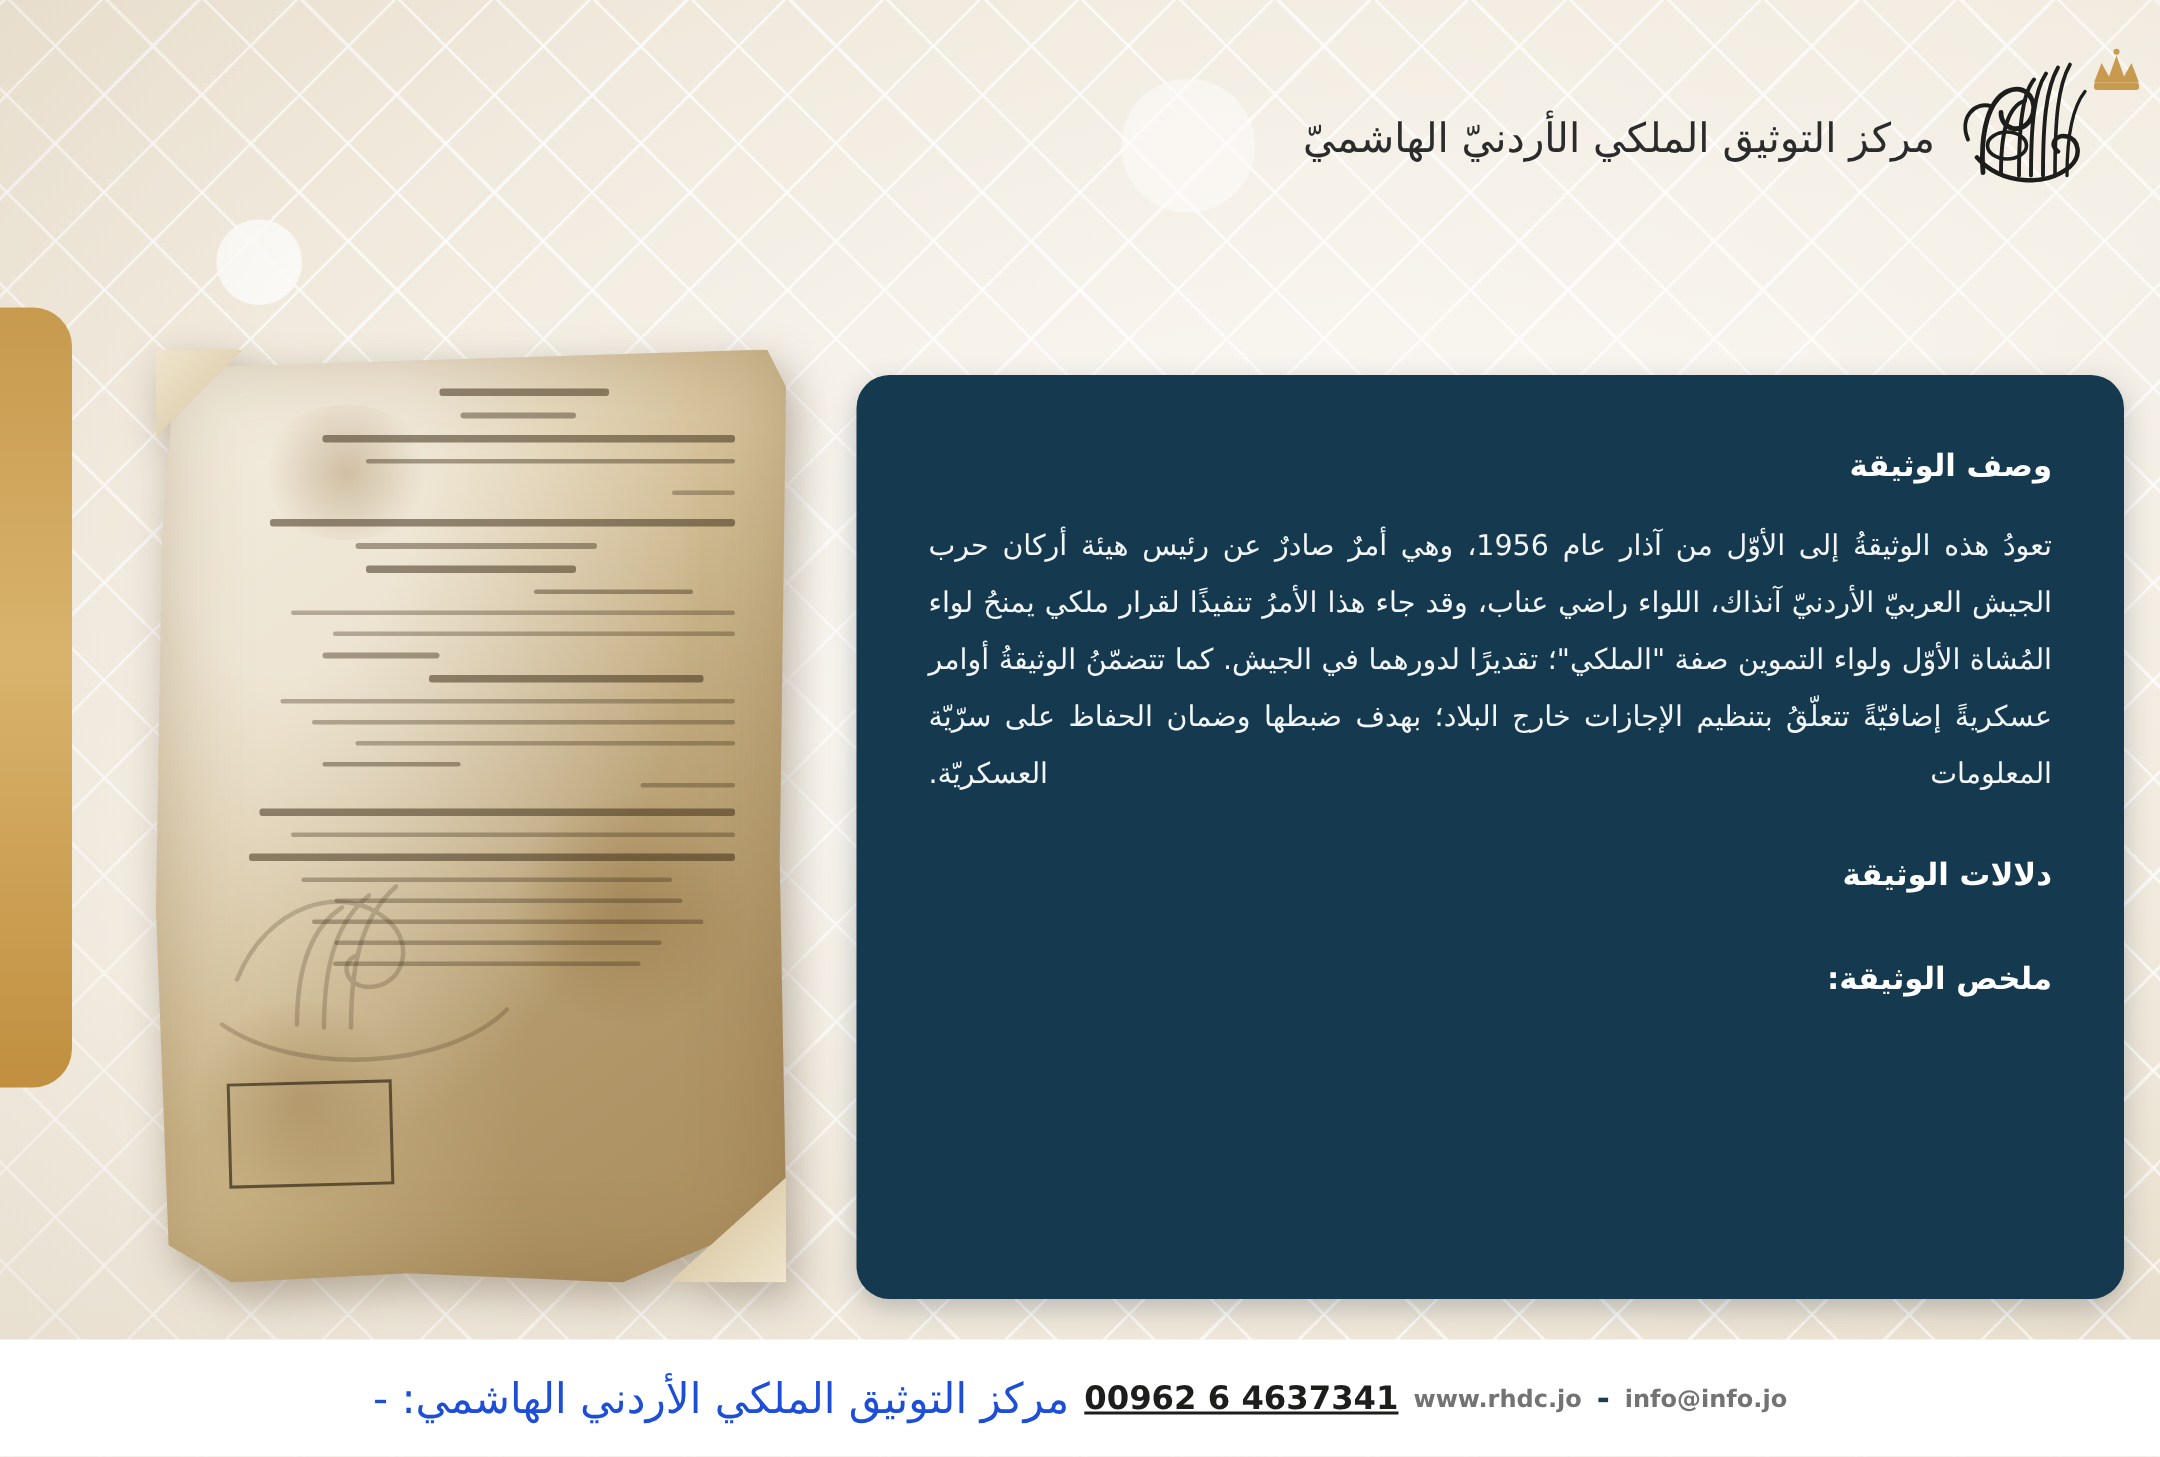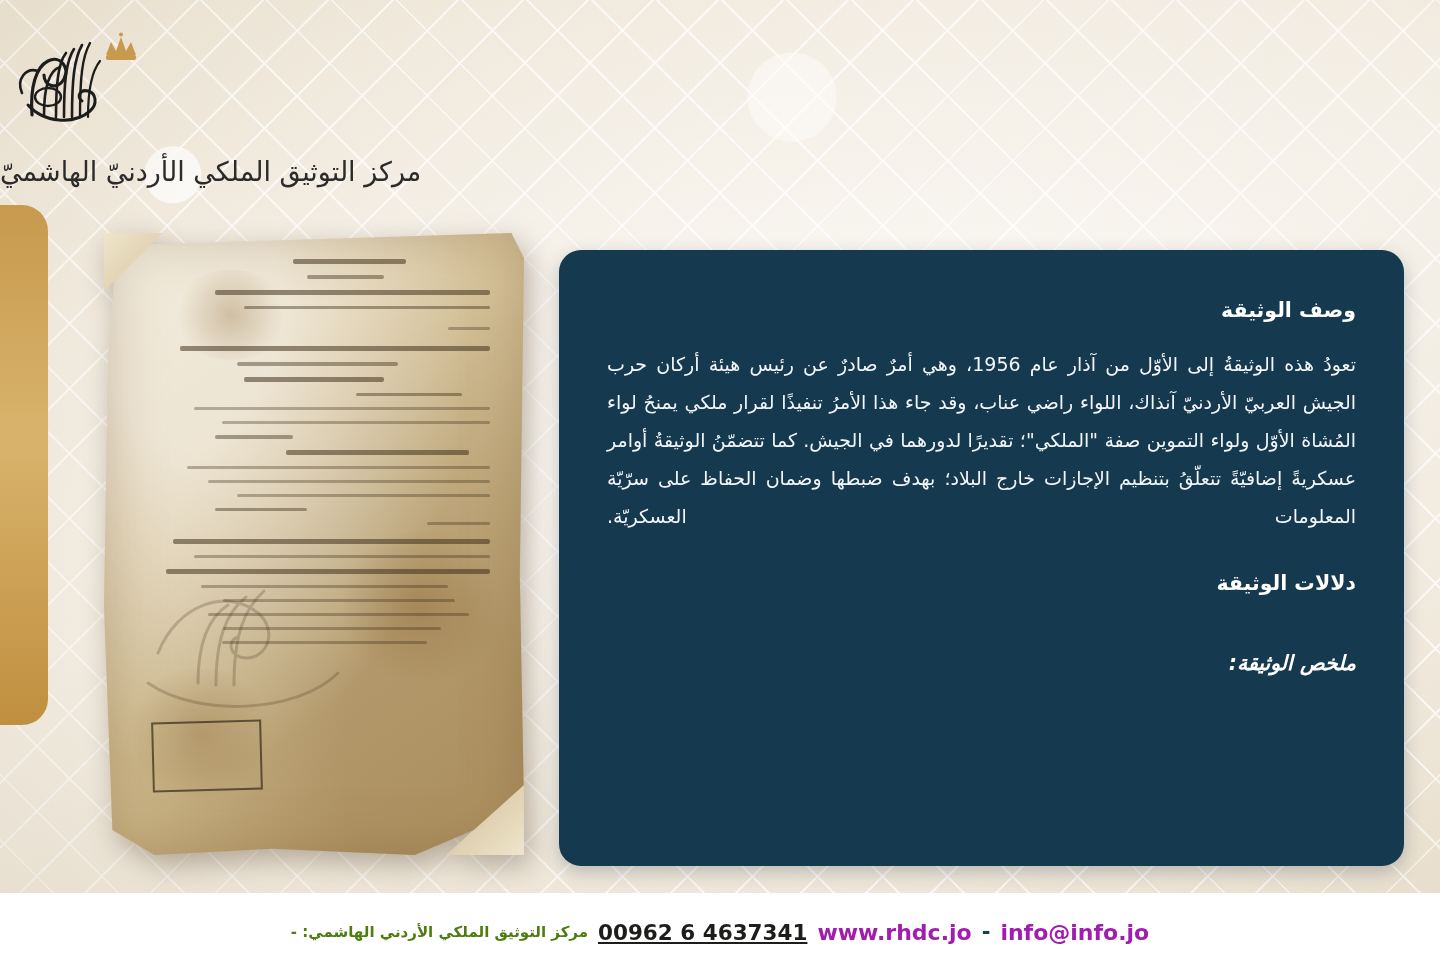--- a/index.html
+++ b/index.html
@@ -46,35 +46,35 @@
   .footer-inner {
     display: flex;
     align-items: center;
     gap: 10px;
     direction: rtl;
     font-size: 21px;
     color: #1d1d1b;
     letter-spacing: 0;
   }
   .footer-center {
-    font-weight: bold;
-    font-size: 15px;
-    color: #4d7c0f;
+    font-weight: normal;
+    font-size: 28px;
+    color: #1d4ed8;
   }
   .footer-phone {
     font-weight: bold;
     font-size: 21.5px;
     color: #1d1d1b;
     direction: ltr;
     text-decoration: underline;
   }
   .footer-site, .footer-mail {
     font-weight: bold;
-    font-size: 22px;
-    color: #a21caf;
+    font-size: 16px;
+    color: #737373;
     direction: ltr;
   }
   .footer-dash { color: #1b3d4f; font-weight: bold; }
 
   
   .gold-strip {
     position: absolute;
     left: 0;
     top: 205px;
     width: 48px;
@@ -84,22 +84,22 @@
     border-bottom-right-radius: 26px;
     z-index: 3;
   }
 
   
   .header {
     position: absolute;
     top: 28px;
     right: 0; left: 0;
     display: flex;
-    flex-direction: column;
-    align-items: flex-end;
+    flex-direction: row;
+    align-items: center;
     z-index: 5;
   }
   .tughra-wrap {
     width: 150px; height: 110px;
     display: flex; align-items: center; justify-content: center;
     position: relative;
   }
   .tughra-wrap svg { display: block; }
   .center-name {
     margin-top: 18px;
@@ -177,42 +177,42 @@
     position: absolute;
     left: 48px; bottom: 64px;
     width: 110px; height: 70px;
     border: 2.5px solid rgba(40,30,15,0.65);
     transform: rotate(-1.5deg);
   }
 
   
   .card {
     position: absolute;
-    right: 36px;
+    right: 24px;
     top: 250px;
     width: 845px;
     height: 616px;
     background: #15394f;
     border-radius: 22px;
     padding: 46px 48px 34px 48px;
     color: #ffffff;
     direction: rtl;
     z-index: 4;
     box-shadow: 0 6px 18px rgba(30,45,60,0.25);
     overflow: hidden;
   }
   .card h2 {
     margin: 0 0 20px 0;
     font-size: 20.5px;
     font-weight: bold;
     color: #ffffff;
     line-height: 1.4;
   }
   .card h2.second { margin-top: 34px; }
-  .card h2.third  { margin-top: 52px; font-style: italic; }
+  .card h2.third  { margin-top: 41px; }
   .card p {
     margin: 0 0 14px 0;
     font-size: 19px;
     line-height: 2.0;
     text-align: justify;
     text-align-last: justify;
     color: #f3f6f8;
   }
   .card p.bullet {
     margin-bottom: 20px;

